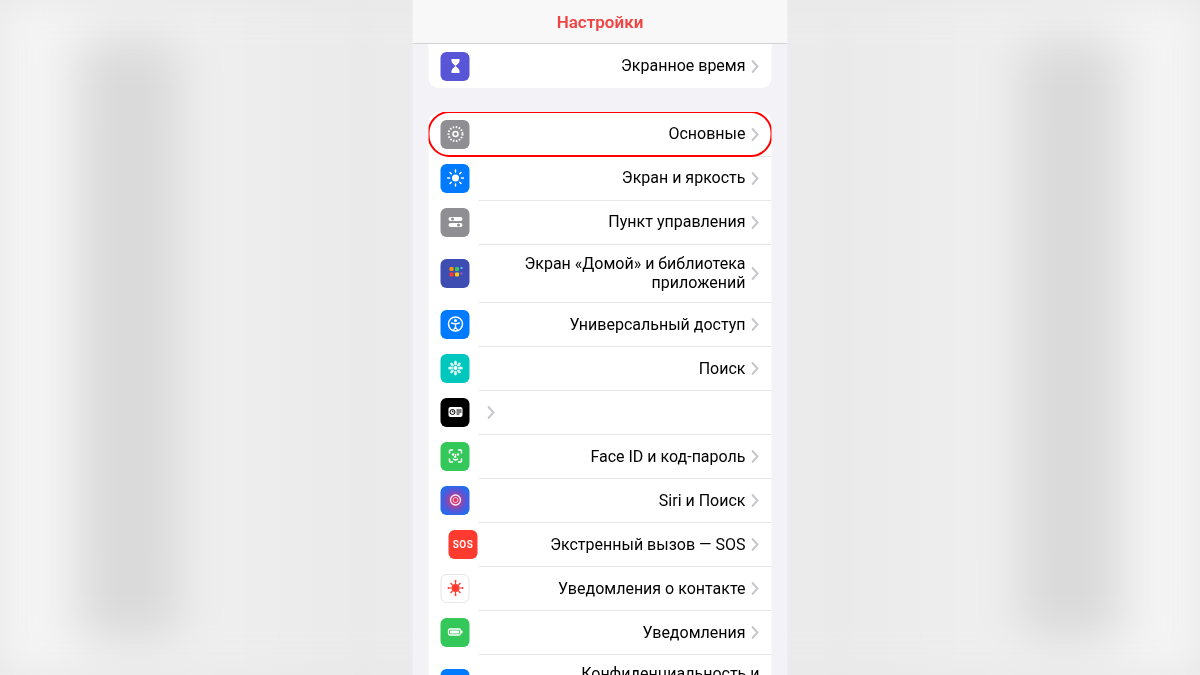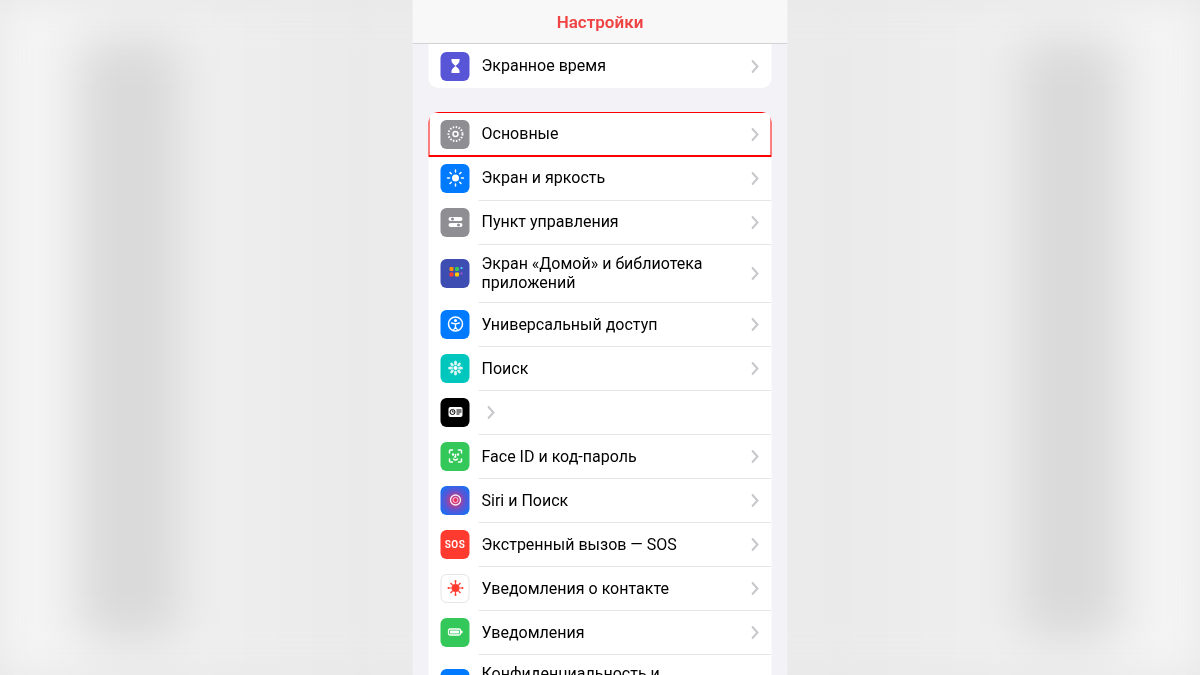--- a/index.html
+++ b/index.html
@@ -64,34 +64,36 @@
     overflow: hidden;
   }
   .group.top { margin-top: 0; border-top-left-radius: 0; border-top-right-radius: 0; }
   .row {
     display: flex;
     align-items: center;
     min-height: 44px;
     padding: 6px 12px 6px 12px;
     position: relative;
     cursor: pointer;
+    text-align: right;
   }
   .row + .row::before {
     content: "";
     position: absolute;
     left: 50px;
     right: 0;
     top: 0;
     height: 0.5px;
     background: #e5e5ea;
   }
   .row.highlighted {
     outline: 2.5px solid #ff0000;
     outline-offset: -1px;
     z-index: 5;
+    border-radius: 21px;
   }
   .icon {
     width: 29px;
     height: 29px;
     border-radius: 6px;
     margin-right: 12px;
     display: flex;
     align-items: center;
     justify-content: center;
     flex-shrink: 0;
@@ -117,21 +119,21 @@
   .ic-screen-time { background: #5856d6; }
   .ic-general { background: #8e8e93; }
   .ic-control-center { background: #8e8e93; }
   .ic-display { background: #007aff; }
   .ic-home { background: #3e4db2; }
   .ic-accessibility { background: #007aff; }
   .ic-wallpaper { background: #00c7be; }
   .ic-standby { background: #000; }
   .ic-siri { background: radial-gradient(circle at 50% 50%, #ff2d55 0%, #5856d6 50%, #007aff 100%); }
   .ic-faceid { background: #34c759; }
-  .ic-sos { background: #ff3b30; font-size: 10px; letter-spacing: 0.5px; }
+  .ic-sos { background: #ff3b30; font-size: 10px; letter-spacing: 0.5px; margin-left: 8px; }
   .ic-exposure { background: #fff; border: 1px solid #e5e5ea; color: #ff3b30; }
   .ic-battery { background: #34c759; }
   .ic-privacy { background: #007aff; }
 </style>
 </head>
 <body>
 
 <div class="bg-blur"></div>
 
 <div class="phone">

